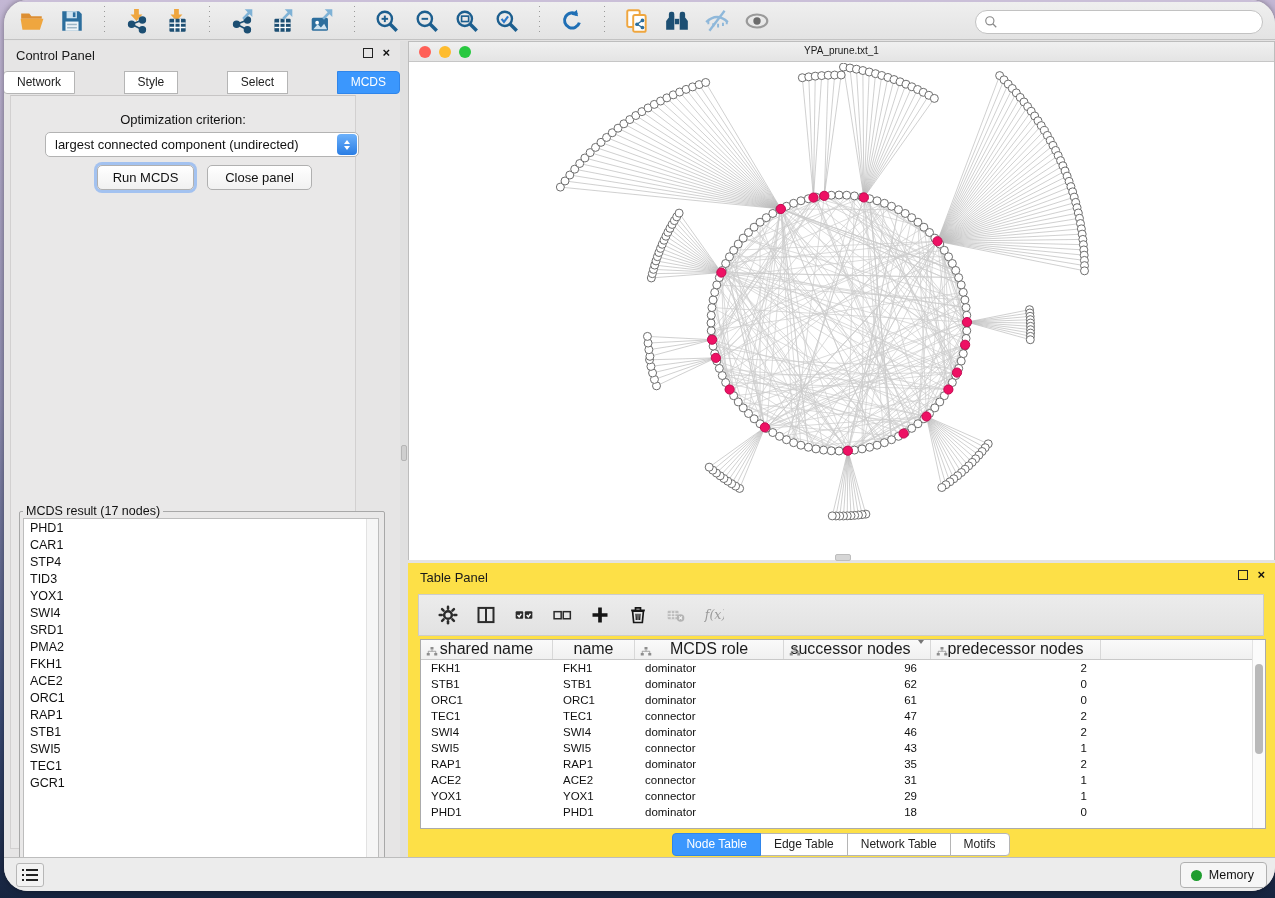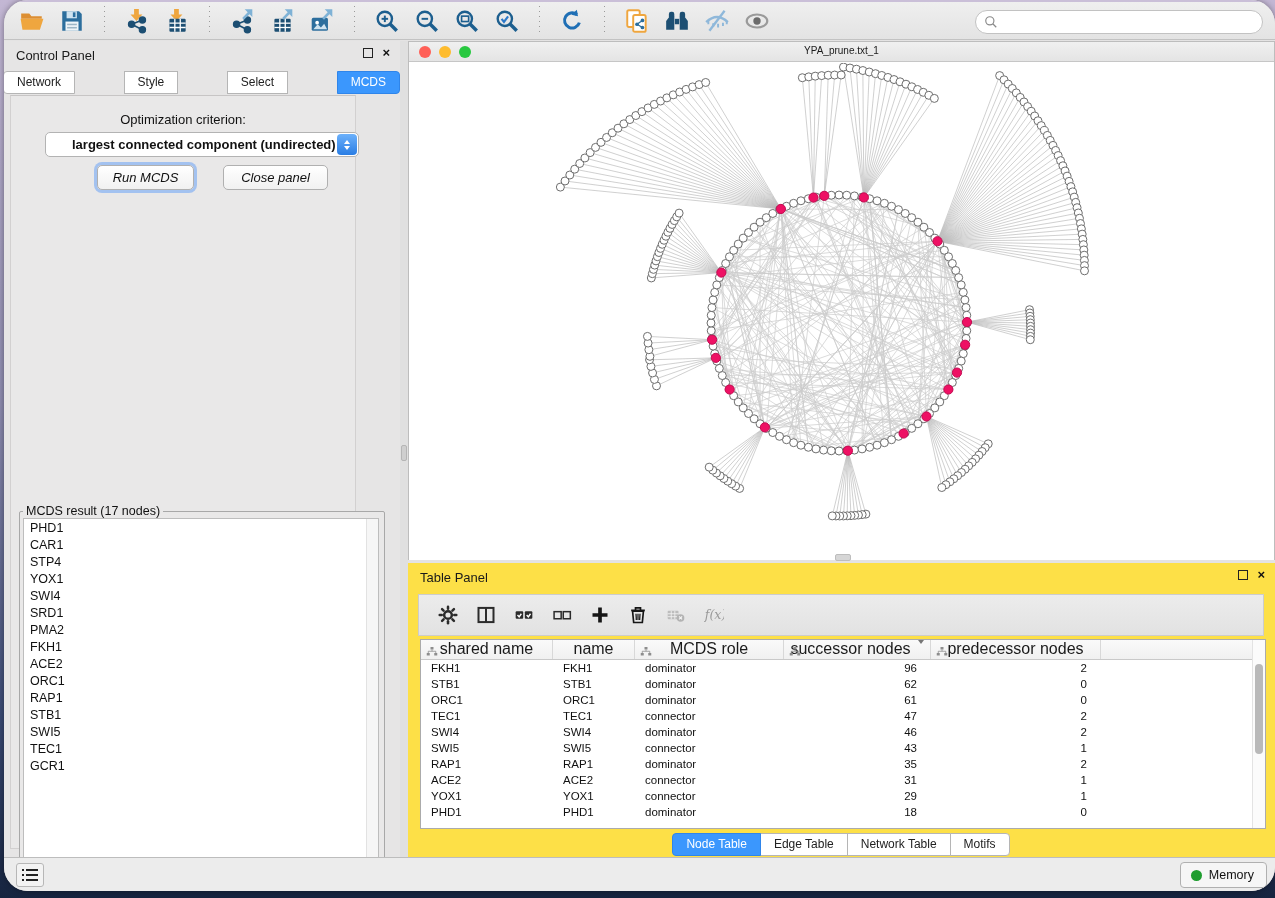--- a/index.html
+++ b/index.html
@@ -41,31 +41,31 @@
     padding:3px 13px 4px; margin-left:-1px; cursor:pointer; position:relative; }
   .seg-tab:first-child { border-radius:4px 0 0 4px; }
   .seg-tab:last-child { border-radius:0 4px 4px 0; }
   .seg-tab.sel { background:#3b97fd; border-color:#2f85ea; color:#fff; z-index:2;}
   #cp-inner { position:absolute; left:6px; top:54px; width:346px; height:754px;
     background:#e9e8e8; border:1px solid #d2d0d0; border-top-color:#c7c5c5; }
   #opt-label { position:absolute; left:0; top:16px; width:100%; text-align:center;
     font-size:13px; color:#111; }
   #opt-select { position:absolute; left:34px; top:36px; width:314px; height:25px;
     background:#fff; border:1px solid #b3b3b3; border-radius:5px; cursor:pointer;
-    font-size:13px; color:#111; line-height:23px; padding-left:26px;font-weight:bold; }
+    font-size:13px; color:#111; line-height:23px; padding-left:9px; }
   #opt-select .stepper { position:absolute; right:1px; top:1px; width:20px; height:21px;
     border-radius:4px; background:linear-gradient(#6cb1fb,#2a7de4);
     display:flex; flex-direction:column; align-items:center; justify-content:center; gap:2px;}
   .tri-up { width:0;height:0;border-left:3.5px solid transparent;border-right:3.5px solid transparent;border-bottom:4.5px solid #fff;}
   .tri-dn { width:0;height:0;border-left:3.5px solid transparent;border-right:3.5px solid transparent;border-top:4.5px solid #fff;}
   .mac-btn { position:absolute; height:25px; background:linear-gradient(#ffffff,#f1f1f1);
     border:1px solid #b0b0b0; border-radius:5px; font-size:13px; color:#111;
-    text-align:center; cursor:pointer; font-family:"Liberation Sans",sans-serif;font-style:italic;}
+    text-align:center; cursor:pointer; font-family:"Liberation Sans",sans-serif;}
   #run-btn { left:86px; top:69px; width:97px; box-shadow:0 0 0 3px rgba(106,163,245,.55); }
-  #close-panel-btn { left:212px; top:69px; width:105px; }
+  #close-panel-btn { left:196px; top:69px; width:105px; }
   #mcds-fieldset { position:absolute; left:8px; top:408px; width:366px; height:362px;
     border:1px solid #a8a8a8; border-radius:2px; background:#e9e8e8;}
   #mcds-fieldset legend { font-size:12.5px; color:#111; padding:0 3px; margin-left:3px;}
   #mcds-list { position:absolute; left:3px; top:0px; width:356px; height:348px;
     background:#fff; border:1px solid #bdbdbd; overflow:hidden;}
   #mcds-list .scrolltrack { position:absolute; right:0; top:0; width:12px; height:100%;
     background:#f6f6f6; border-left:1px solid #e2e2e2;}
   .mcds-item { font-size:12.5px; color:#111; padding:1.5px 0 1.5px 6px; cursor:default;}
 
   
@@ -342,20 +342,21 @@
       </div>
       <button class="mac-btn" id="run-btn">Run MCDS</button>
       <button class="mac-btn" id="close-panel-btn">Close panel</button>
       <fieldset id="mcds-fieldset">
         <legend>MCDS result (17 nodes)</legend>
         <div id="mcds-list">
           <div class="scrolltrack"></div>
         <div class="mcds-item">PHD1</div>
             <div class="mcds-item">CAR1</div>
             <div class="mcds-item">STP4</div>
+            <div class="mcds-item">TID3</div>
             <div class="mcds-item">YOX1</div>
             <div class="mcds-item">SWI4</div>
             <div class="mcds-item">SRD1</div>
             <div class="mcds-item">PMA2</div>
             <div class="mcds-item">FKH1</div>
             <div class="mcds-item">ACE2</div>
             <div class="mcds-item">ORC1</div>
             <div class="mcds-item">RAP1</div>
             <div class="mcds-item">STB1</div>
             <div class="mcds-item">SWI5</div>

